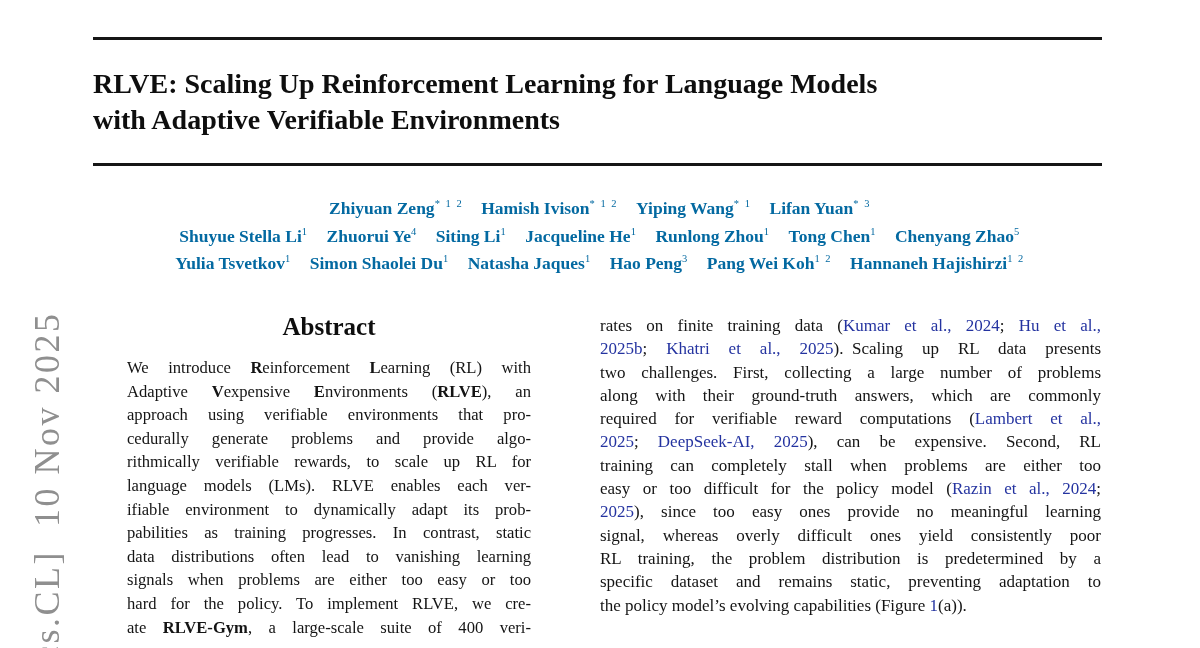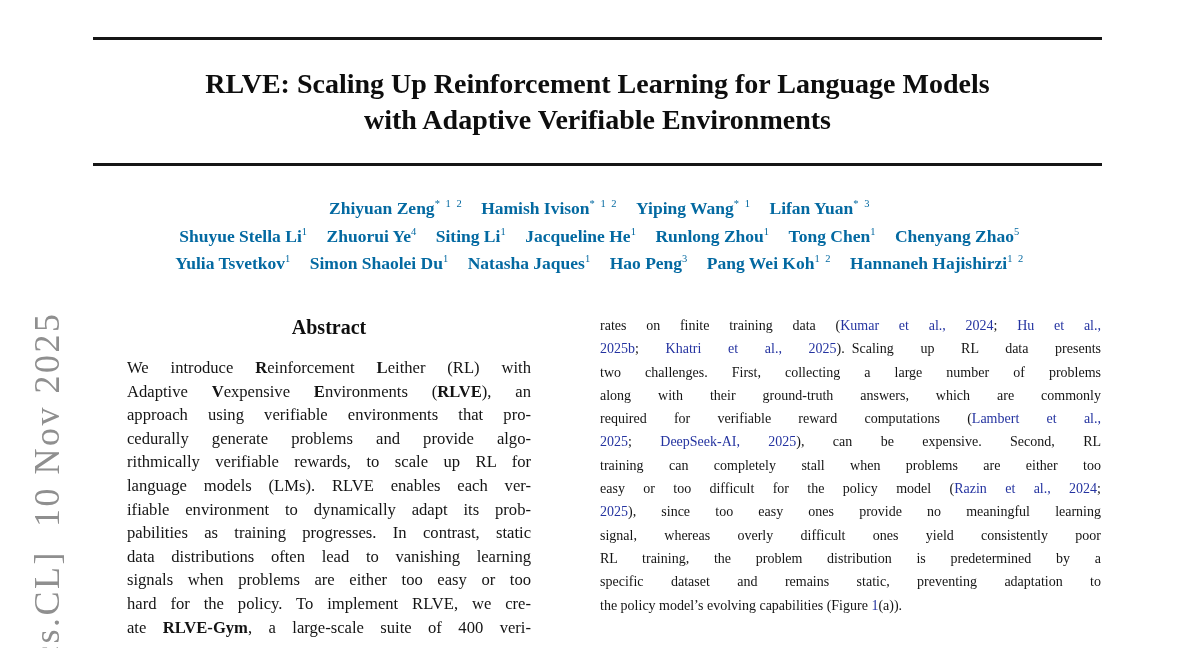--- a/index.html
+++ b/index.html
@@ -5,31 +5,31 @@
   html,body{margin:0;padding:0;background:#ffffff;}
   .page{
     position:relative;width:1200px;height:648px;background:#ffffff;overflow:hidden;
     font-family:"Liberation Serif","DejaVu Serif",serif;color:#141414;
   }
   .rule{position:absolute;left:93px;width:1009px;height:3px;background:#161616;}
   .rule-top{top:37px;}
   .rule-mid{top:163px;}
   .title{
     position:absolute;left:93px;top:66px;width:1009px;margin:0;
-    text-align:center;font-size:28px;line-height:36px;font-weight:700;color:#0e0e0e;
+    font-size:28px;line-height:36px;font-weight:700;color:#0e0e0e;
   }
   .title-line{display:block;}
   .authors{position:absolute;left:40px;top:195px;width:1120px;text-align:center;
     font-size:17.5px;line-height:27.5px;color:#0369a1;}
   .author{margin:0 9px;font-weight:700;white-space:nowrap;}
   .author-sup{font-weight:400;font-size:10.5px;letter-spacing:1.5px;vertical-align:super;line-height:0;}
   .col-left{position:absolute;left:127px;top:312px;width:404px;}
-  .abstract-heading{text-align:center;font-size:20px;line-height:30px;font-weight:700;color:#0e0e0e;}
+  .abstract-heading{text-align:center;font-size:25px;line-height:30px;font-weight:700;color:#0e0e0e;}
   .abstract-body{margin-top:14px;font-size:16.6px;line-height:23.6px;}
-  .col-right{position:absolute;left:600px;top:314px;width:501px;font-size:14px;line-height:23.3px;}
+  .col-right{position:absolute;left:600px;top:314px;width:501px;font-size:17px;line-height:23.3px;}
   .tline{text-align:justify;text-align-last:justify;white-space:nowrap;}
   .tline.no-just{text-align-last:left;}
   .seg-bold{font-weight:700;}
   .seg-link{color:var(--link-color,#2433a0);}
   .stamp{
     position:absolute;left:26px;top:662px;transform:rotate(-90deg);transform-origin:0 0;
     font-size:36px;letter-spacing:2.5px;color:var(--stamp-color,#8f8f8f);
     white-space:pre;font-family:"Liberation Serif","DejaVu Serif",serif;
   }
 </style>
@@ -51,21 +51,21 @@
 
   <div class="authors">
     <div class="author-row"><span class="author"><span>Zhiyuan Zeng</span><sup class="author-sup">* 1 2</sup></span><span class="author"><span>Hamish Ivison</span><sup class="author-sup">* 1 2</sup></span><span class="author"><span>Yiping Wang</span><sup class="author-sup">* 1</sup></span><span class="author"><span>Lifan Yuan</span><sup class="author-sup">* 3</sup></span></div>
     <div class="author-row"><span class="author"><span>Shuyue Stella Li</span><sup class="author-sup">1</sup></span><span class="author"><span>Zhuorui Ye</span><sup class="author-sup">4</sup></span><span class="author"><span>Siting Li</span><sup class="author-sup">1</sup></span><span class="author"><span>Jacqueline He</span><sup class="author-sup">1</sup></span><span class="author"><span>Runlong Zhou</span><sup class="author-sup">1</sup></span><span class="author"><span>Tong Chen</span><sup class="author-sup">1</sup></span><span class="author"><span>Chenyang Zhao</span><sup class="author-sup">5</sup></span></div>
     <div class="author-row"><span class="author"><span>Yulia Tsvetkov</span><sup class="author-sup">1</sup></span><span class="author"><span>Simon Shaolei Du</span><sup class="author-sup">1</sup></span><span class="author"><span>Natasha Jaques</span><sup class="author-sup">1</sup></span><span class="author"><span>Hao Peng</span><sup class="author-sup">3</sup></span><span class="author"><span>Pang Wei Koh</span><sup class="author-sup">1 2</sup></span><span class="author"><span>Hannaneh Hajishirzi</span><sup class="author-sup">1 2</sup></span></div>
   </div>
 
   <div class="col-left">
     <div class="abstract-heading">Abstract</div>
     <div class="abstract-body">
-        <div class="tline"><span>We introduce </span><span class="seg-bold">R</span><span>einforcement </span><span class="seg-bold">L</span><span>either (RL) with</span></div>
+        <div class="tline"><span>We introduce </span><span class="seg-bold">R</span><span>einforcement </span><span class="seg-bold">L</span><span>earning (RL) with</span></div>
         <div class="tline"><span>Adaptive </span><span class="seg-bold">V</span><span>expensive </span><span class="seg-bold">E</span><span>nvironments (</span><span class="seg-bold">RLVE</span><span>), an</span></div>
         <div class="tline"><span>approach using verifiable environments that pro-</span></div>
         <div class="tline"><span>cedurally generate problems and provide algo-</span></div>
         <div class="tline"><span>rithmically verifiable rewards, to scale up RL for</span></div>
         <div class="tline"><span>language models (LMs). RLVE enables each ver-</span></div>
         <div class="tline"><span>ifiable environment to dynamically adapt its prob-</span></div>
         <div class="tline"><span>pabilities as training progresses. In contrast, static</span></div>
         <div class="tline"><span>data distributions often lead to vanishing learning</span></div>
         <div class="tline"><span>signals when problems are either too easy or too</span></div>
         <div class="tline"><span>hard for the policy. To implement RLVE, we cre-</span></div>

